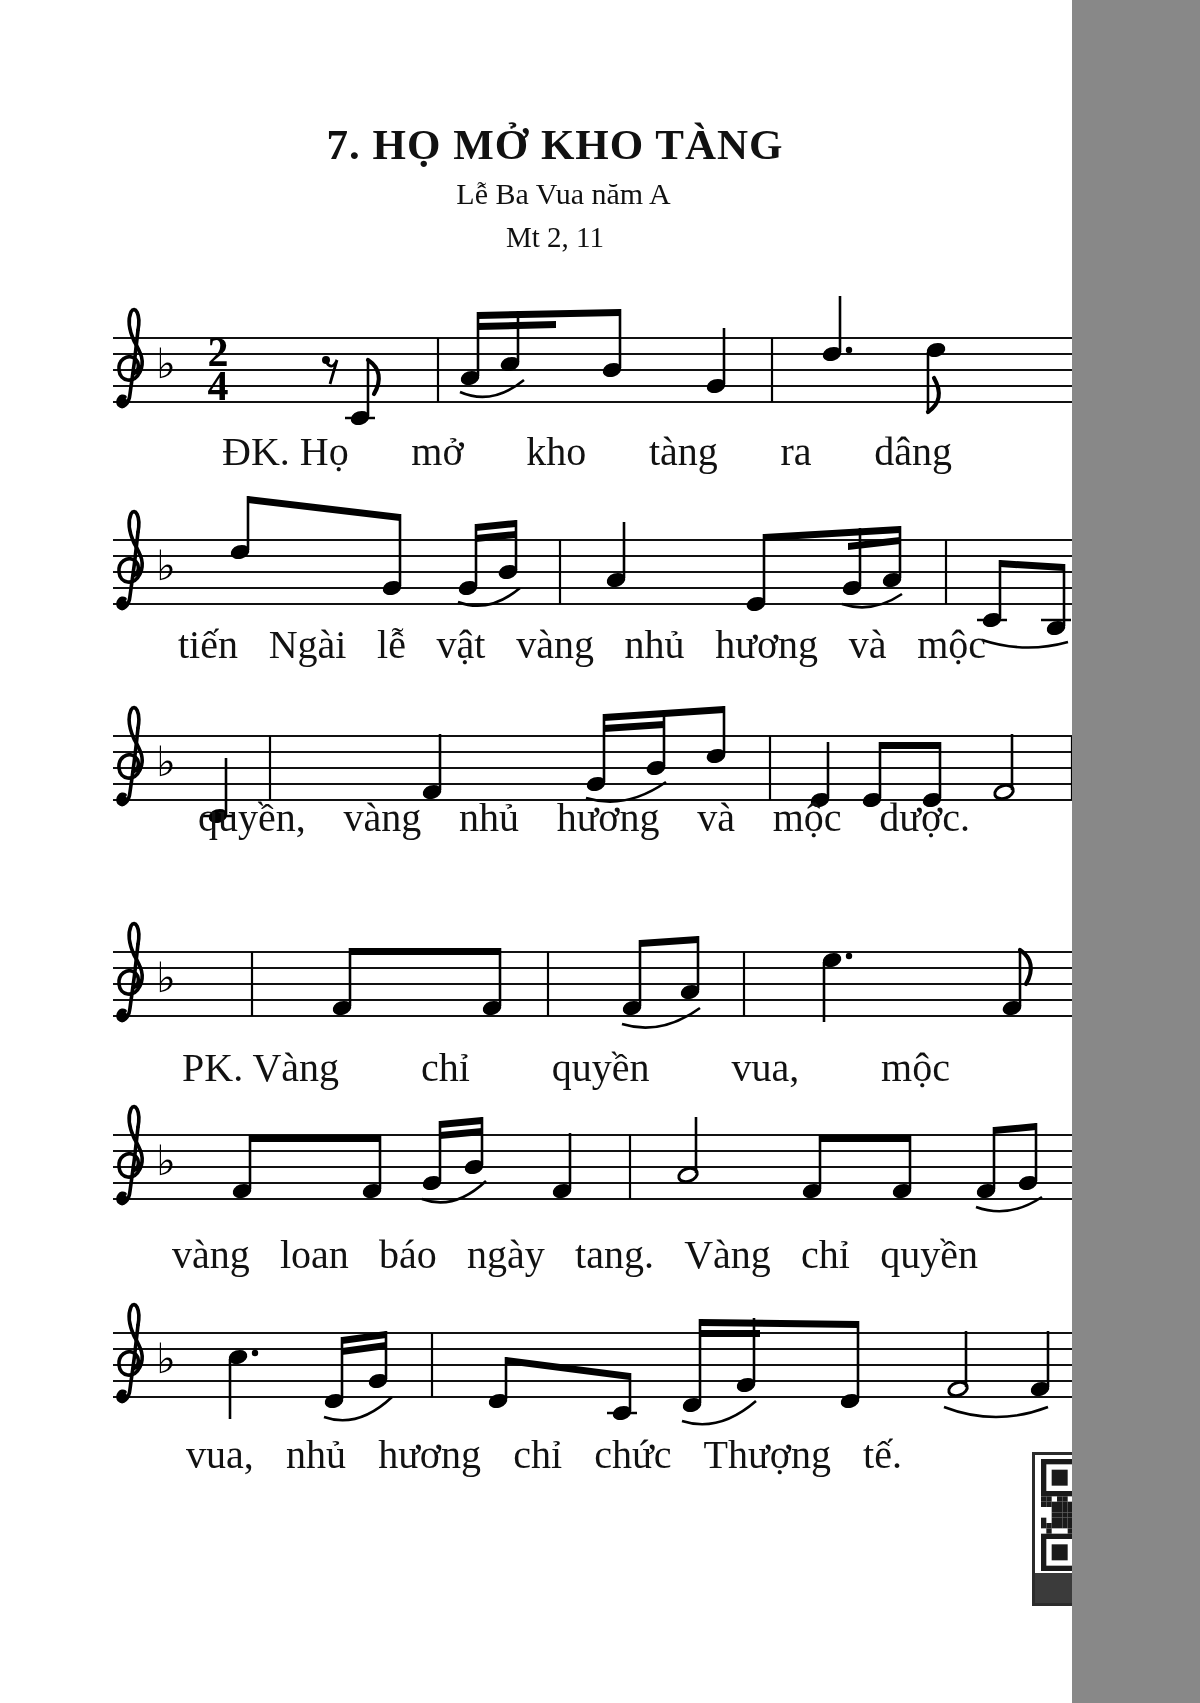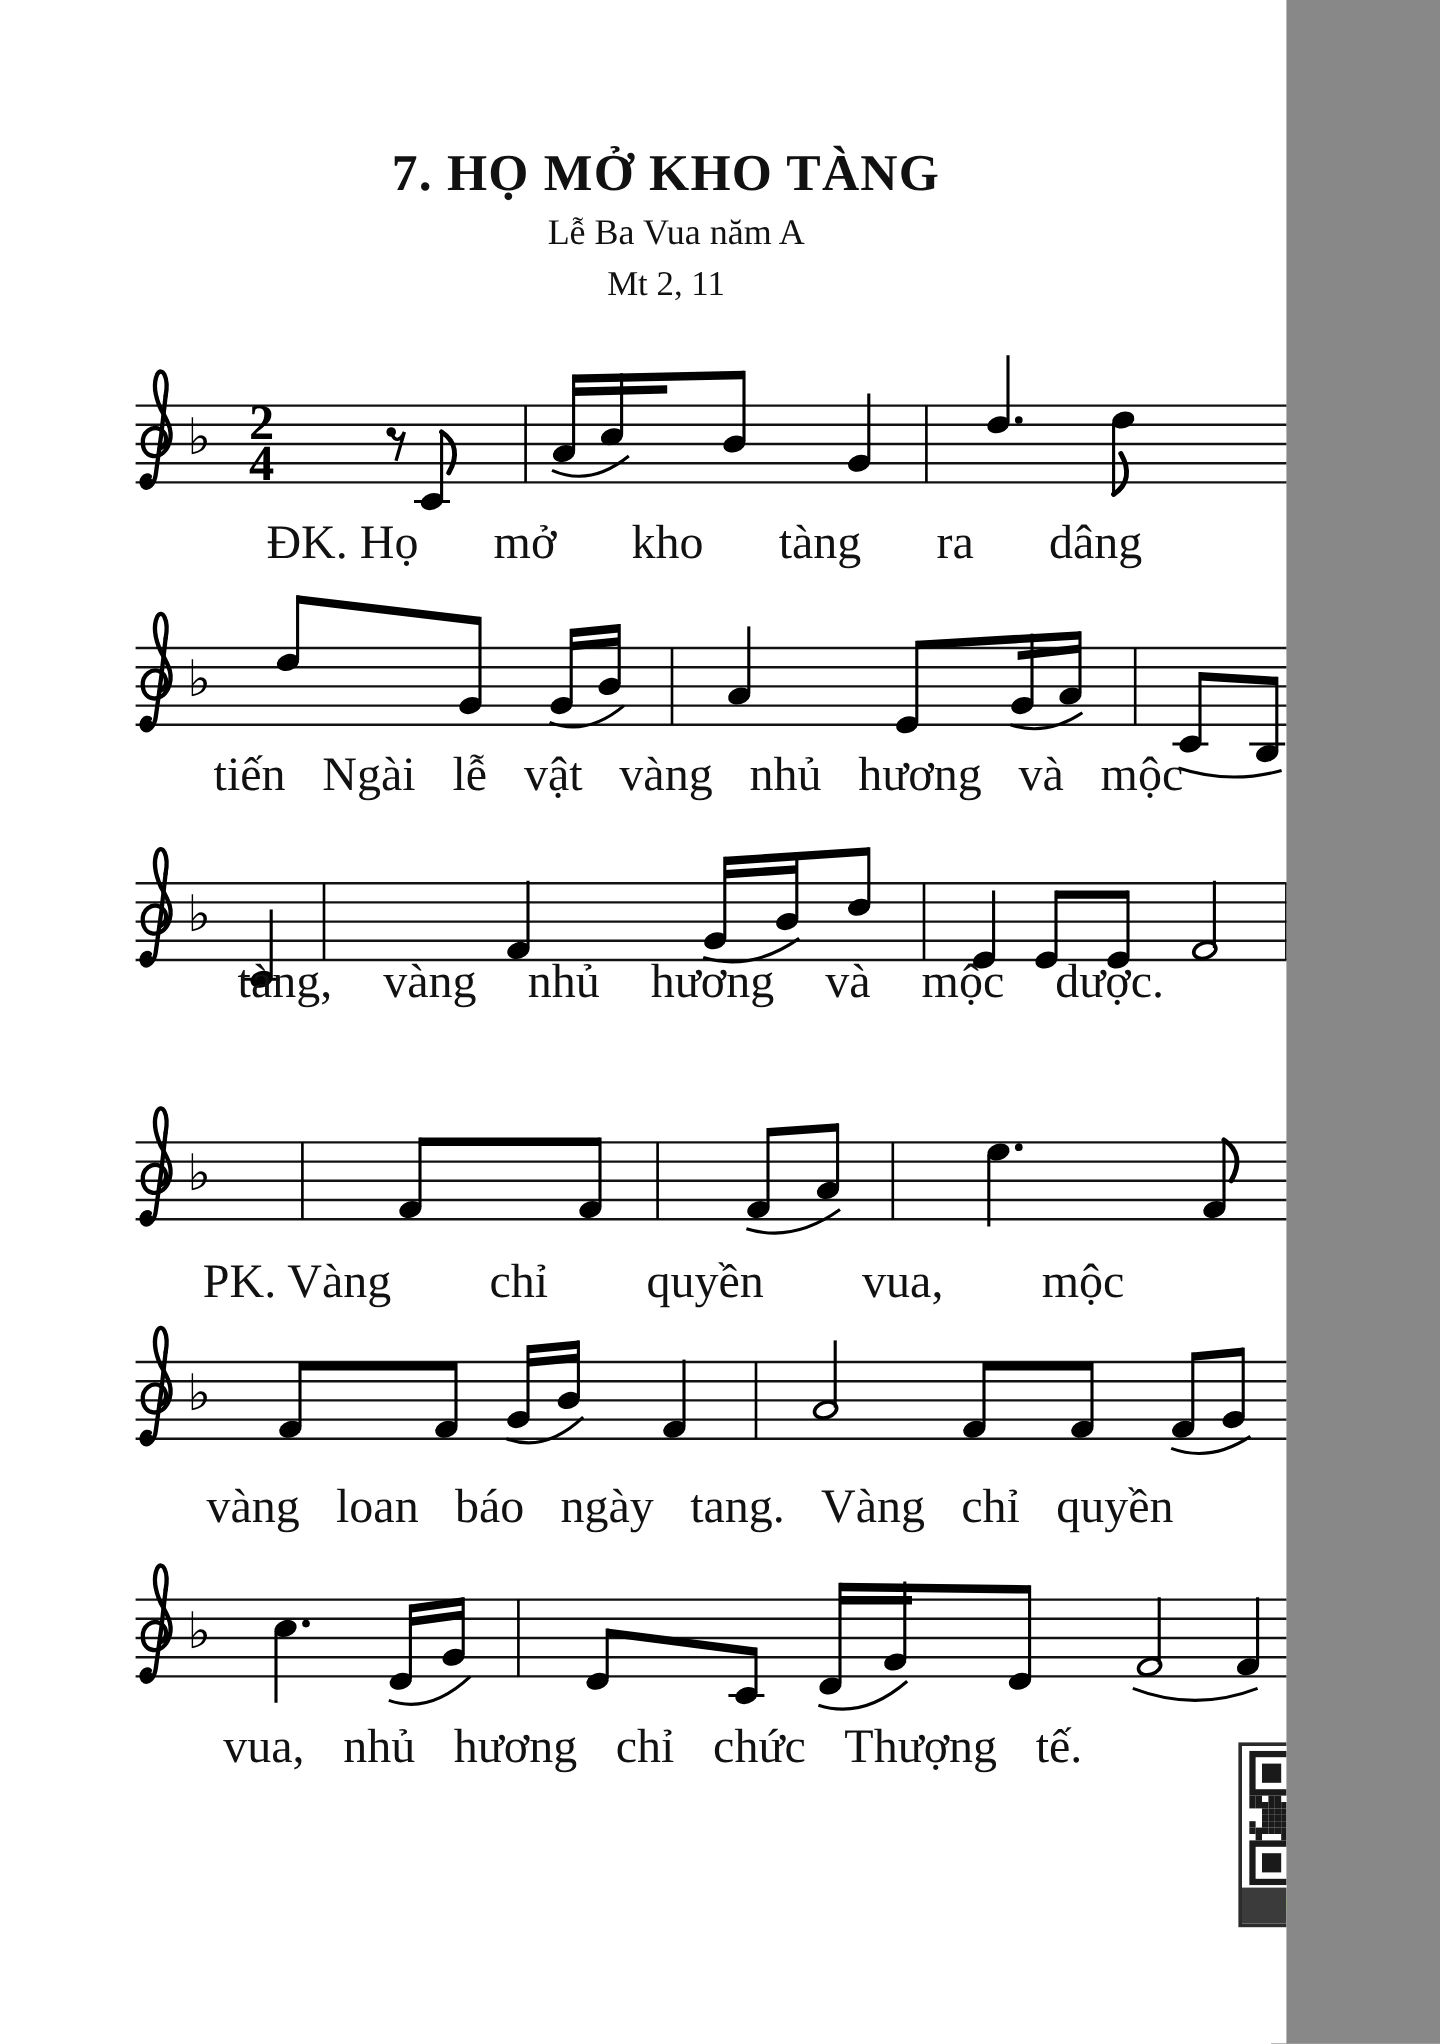--- a/index.html
+++ b/index.html
@@ -412,29 +412,29 @@
         <span>Ngài</span>
         <span>lễ</span>
         <span>vật</span>
         <span>vàng</span>
         <span>nhủ</span>
         <span>hương</span>
         <span>và</span>
         <span>mộc</span>
       </div>
       <div class="lyric-line" style="top: 794px; left: 198px; width: 772px;">
-        <span>tàng,</span>
+        <span>quyền,</span>
         <span>vàng</span>
         <span>nhủ</span>
         <span>hương</span>
         <span>và</span>
         <span>mộc</span>
         <span>dược.</span>
       </div>
-      <div class="lyric-line" style="top: 1044px; left: 169px; width: 768px;">
+      <div class="lyric-line" style="top: 1044px; left: 182px; width: 768px;">
         <span>PK. Vàng</span>
         <span>chỉ</span>
         <span>quyền</span>
         <span>vua,</span>
         <span>mộc</span>
       </div>
       <div class="lyric-line" style="top: 1231px; left: 172px; width: 806px;">
         <span>vàng</span>
         <span>loan</span>
         <span>báo</span>

